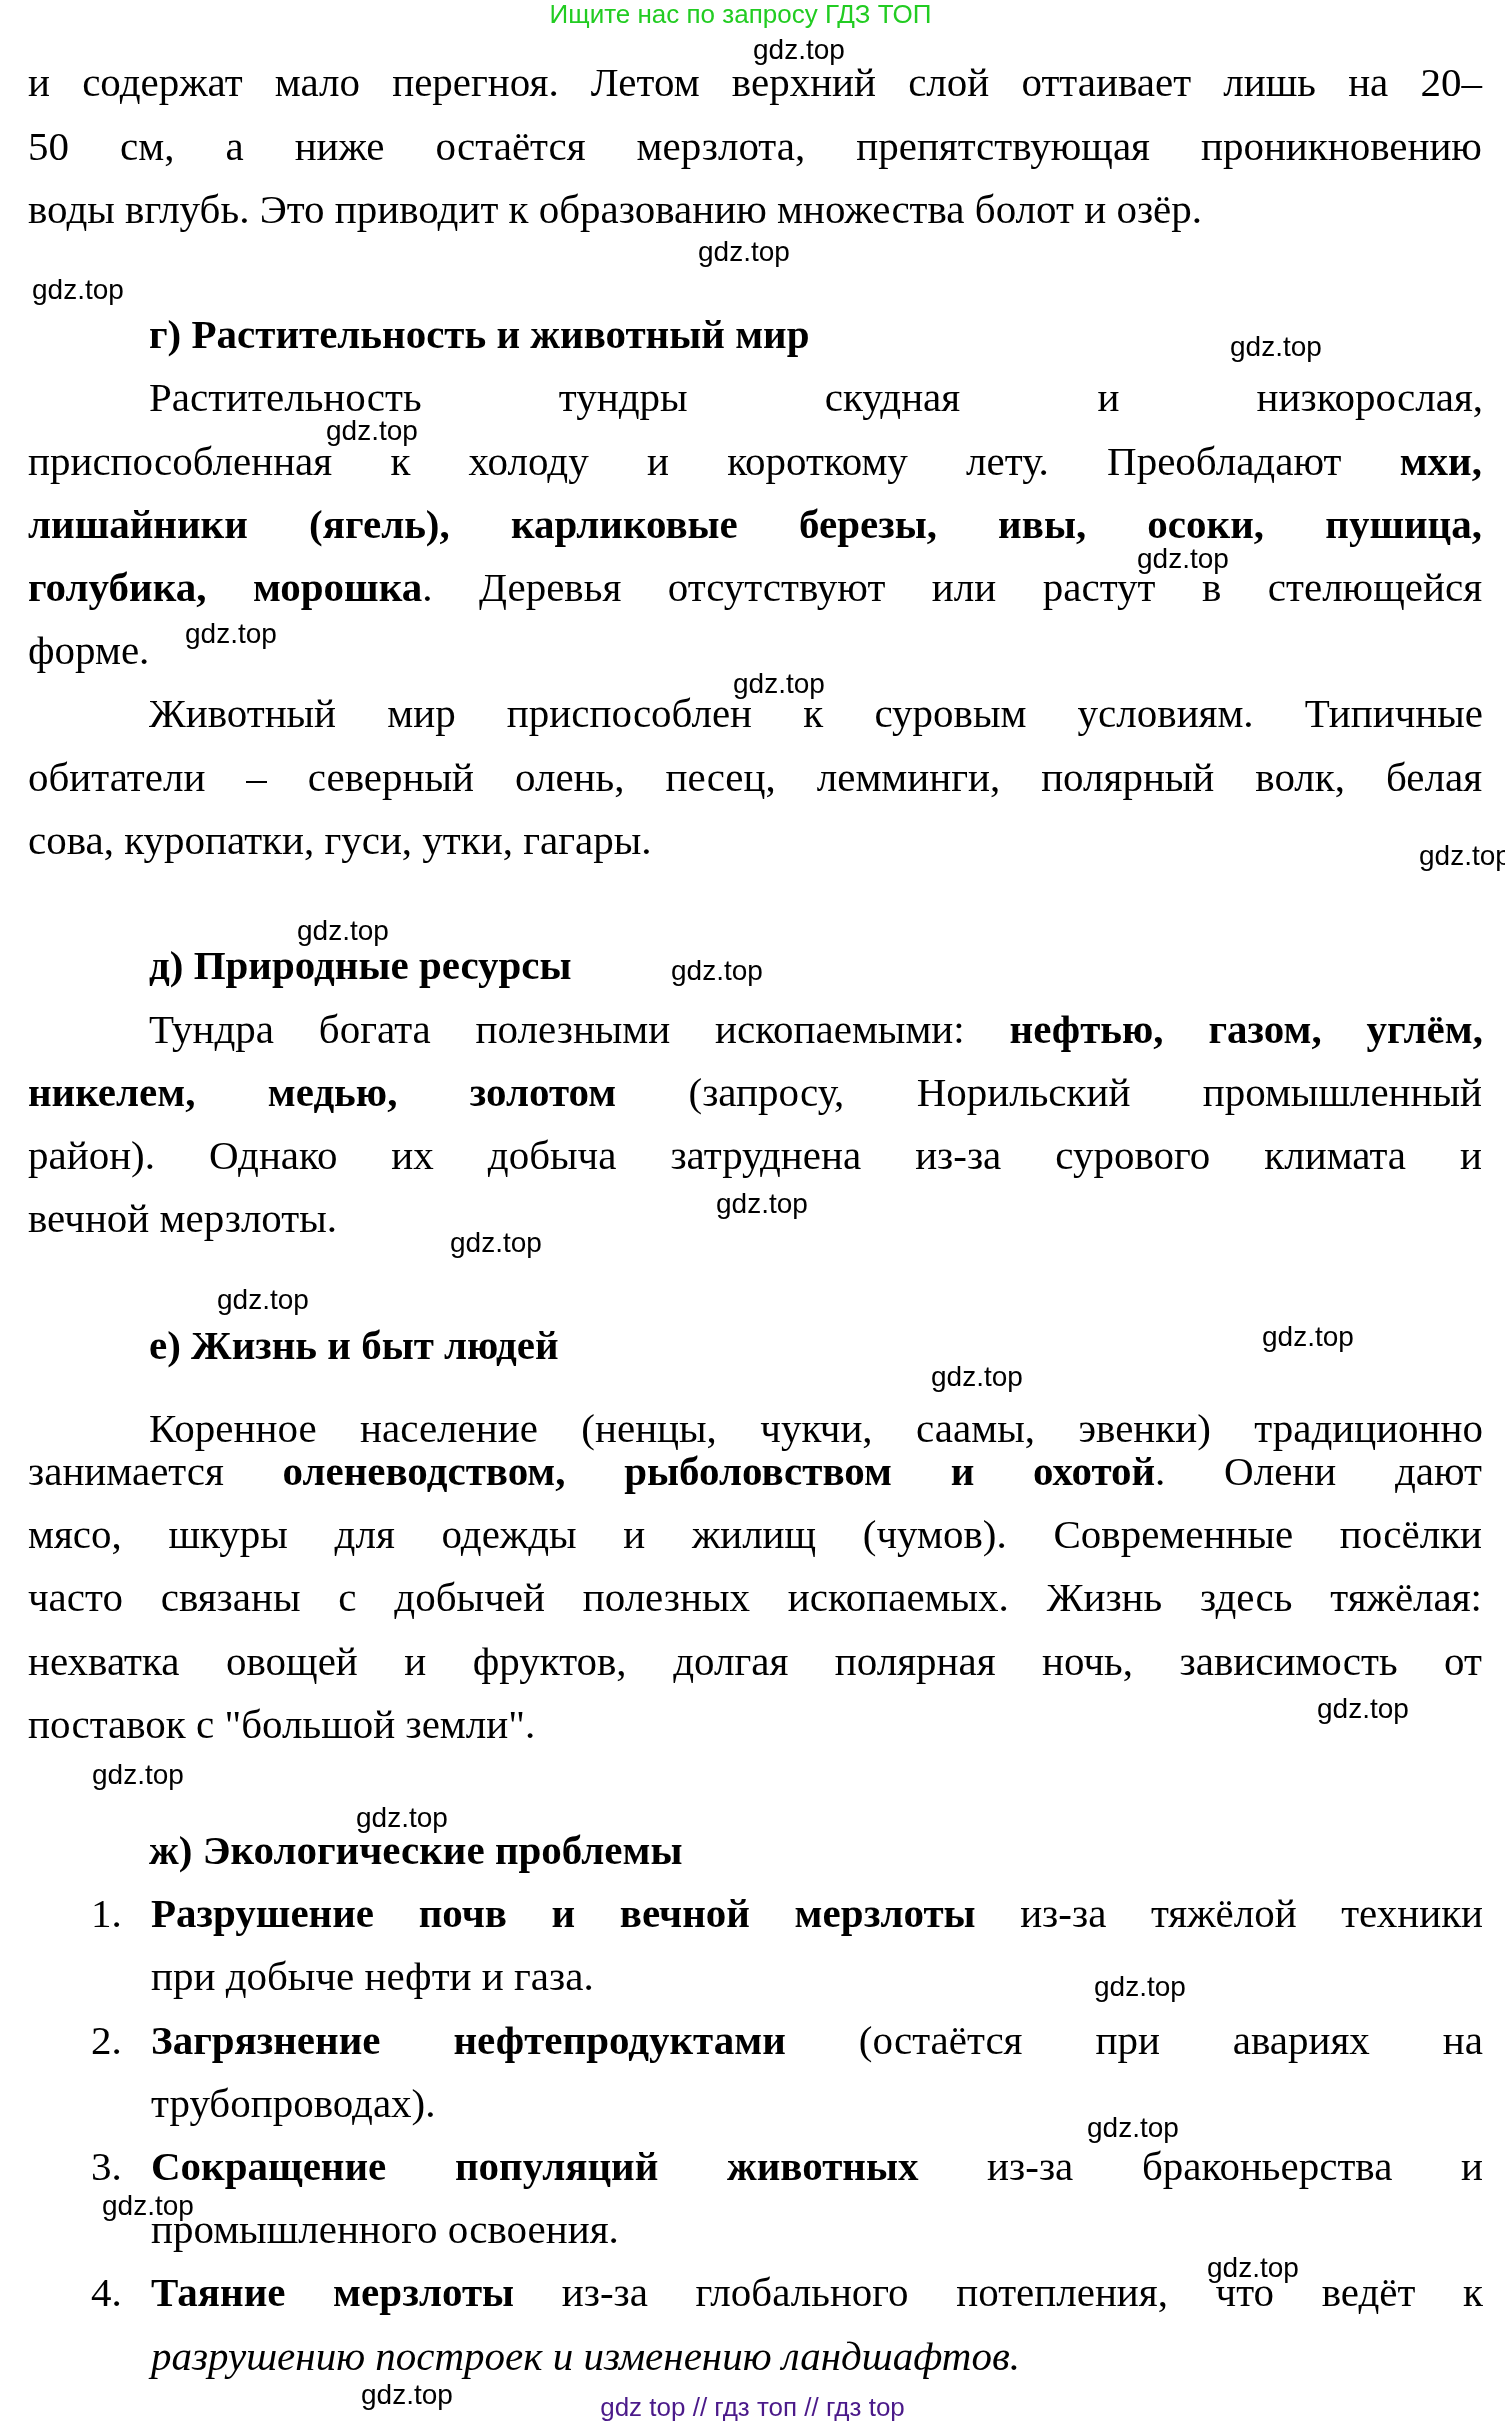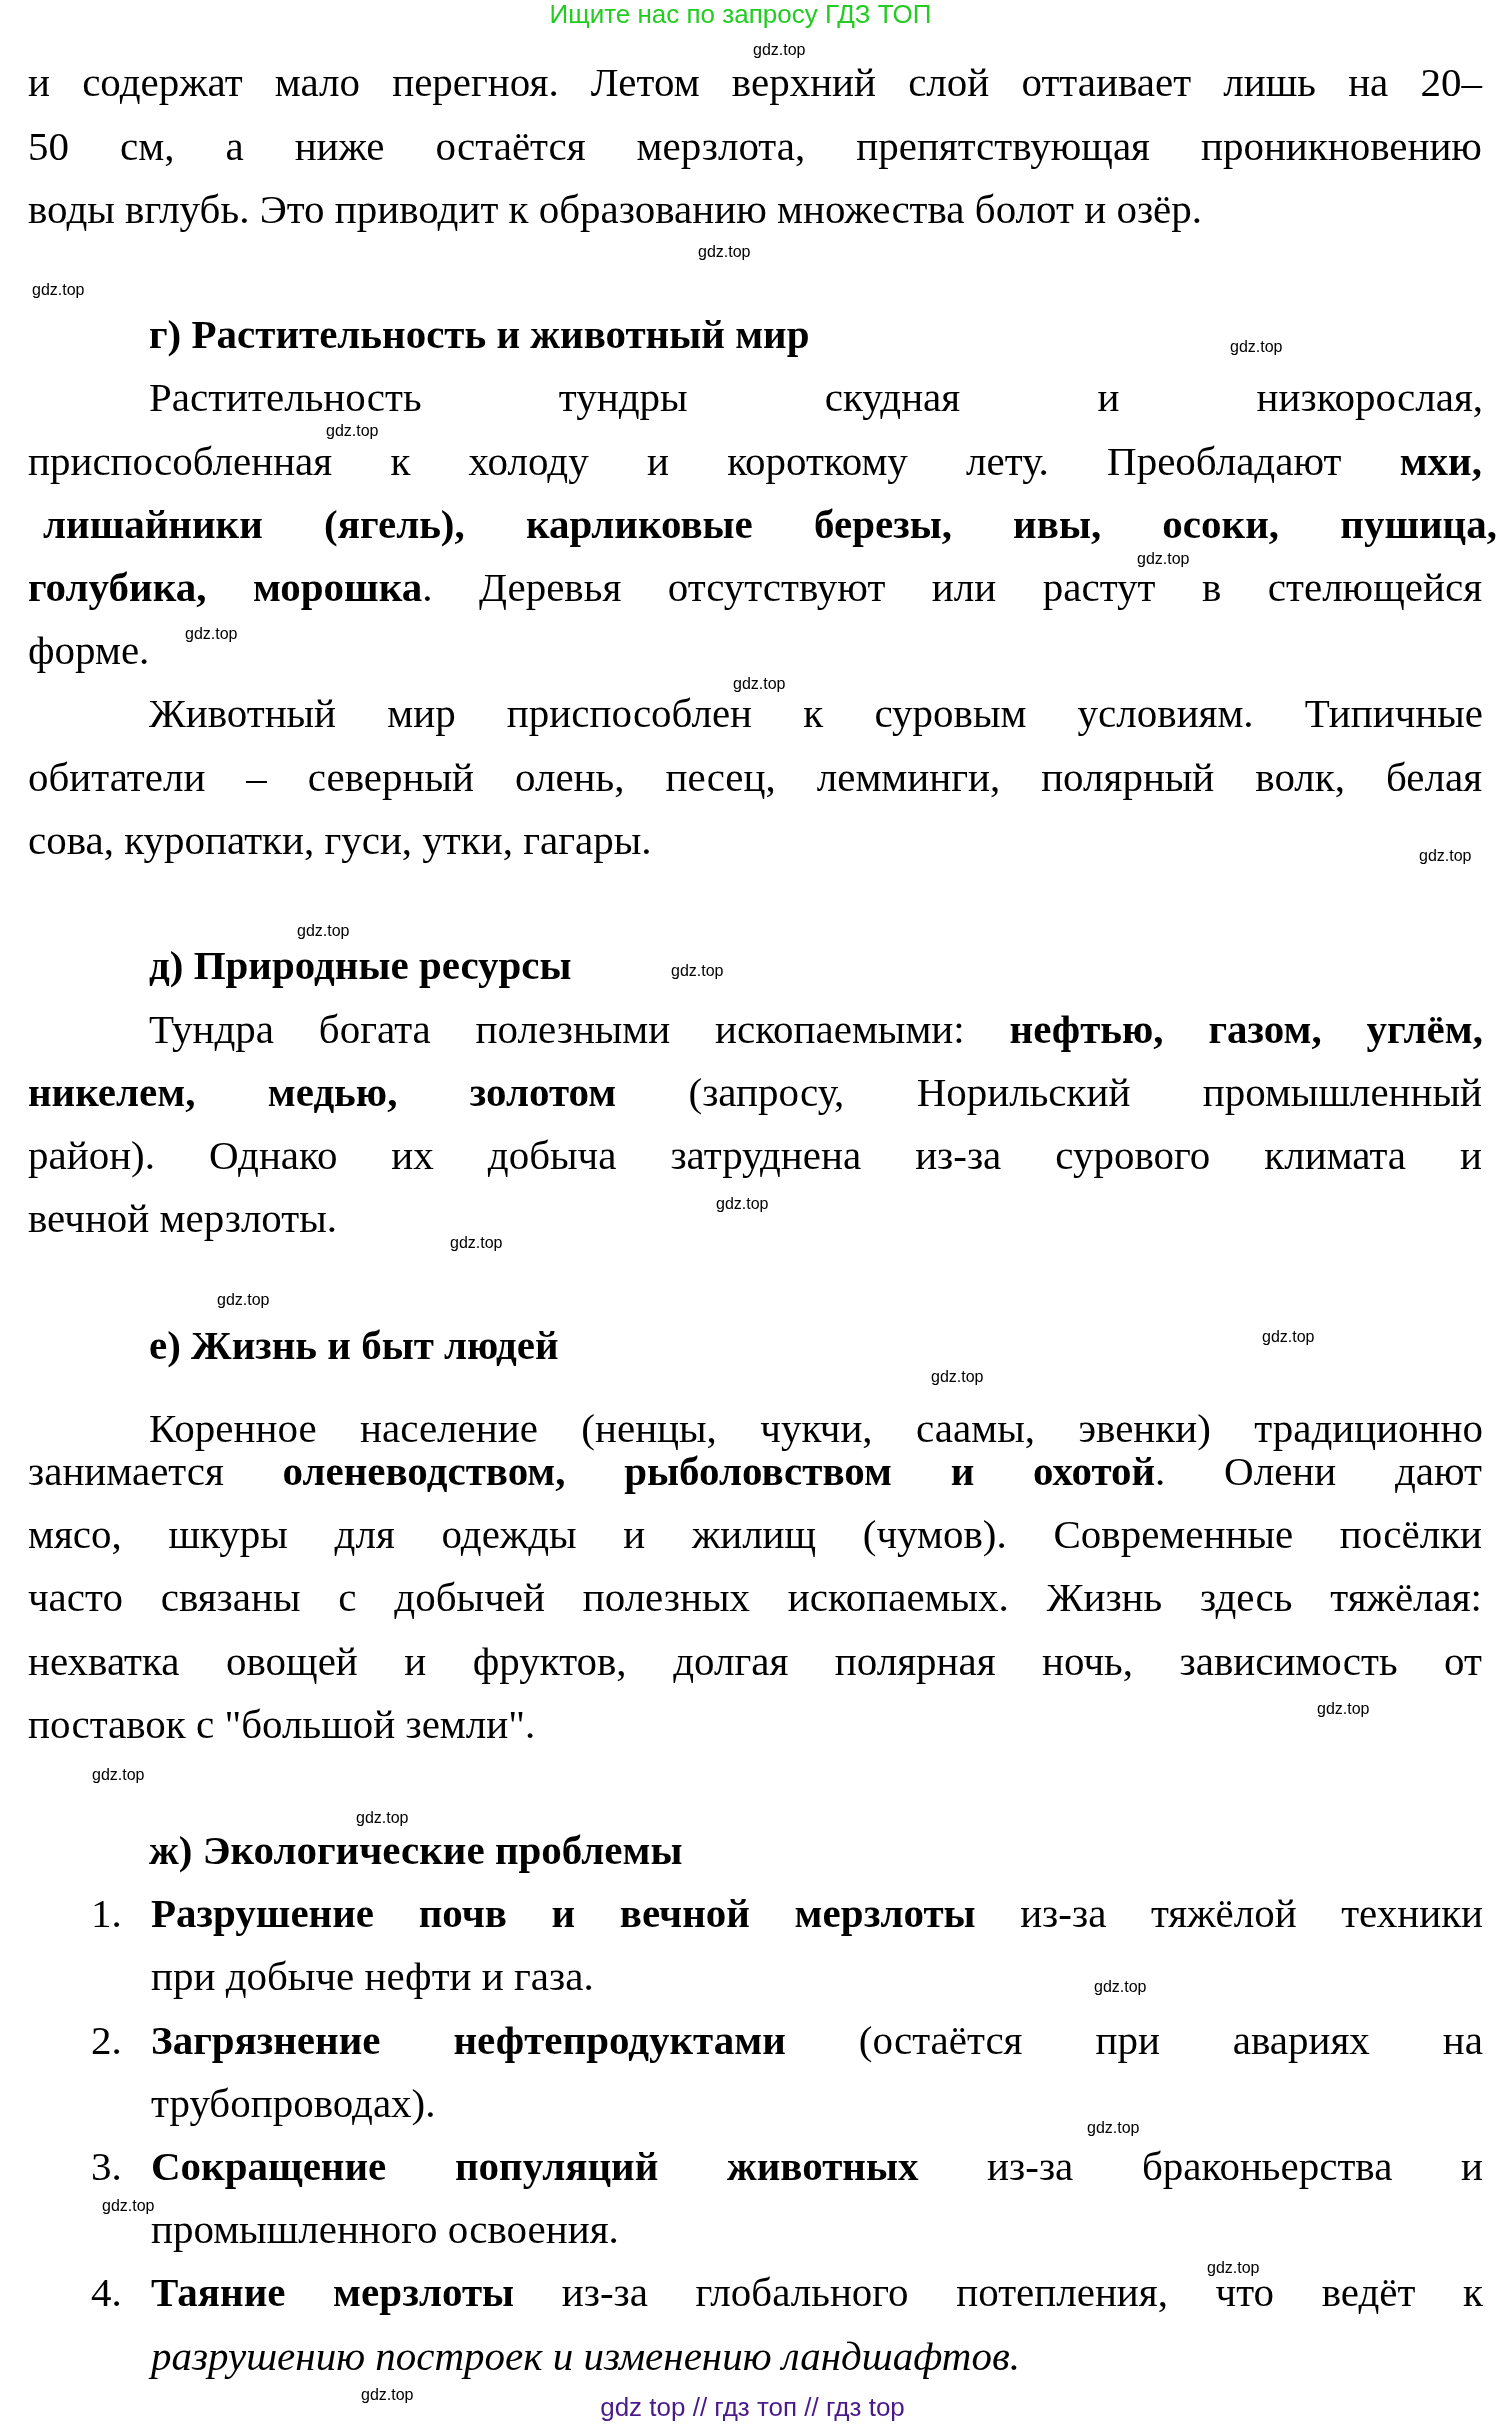--- a/index.html
+++ b/index.html
@@ -6,21 +6,21 @@
   body { width:1505px; height:2426px; position:relative; overflow:hidden; font-family:"Liberation Serif", serif; color:#000; }
   .banner { position:absolute; top:0; left:0; width:1481px; text-align:center; font-family:"Liberation Sans", sans-serif; font-size:26px; line-height:29px; }
   .footer { position:absolute; top:2408px; left:0; width:1505px; text-align:center; font-family:"Liberation Sans", sans-serif; font-size:26px; line-height:29px; transform:translateY(-14.6px); }
   .line { position:absolute; left:28px; width:1454px; font-size:41px; line-height:49px; white-space:nowrap; }
   .just { text-align:justify; text-align-last:justify; white-space:normal; }
   .indent { left:149px; width:1334px; }
   .heading { font-weight:bold; }
   .b { font-weight:bold; }
   .num { position:absolute; left:91px; font-size:41px; line-height:49px; }
   .item { left:151px; width:1332px; }
-  .wm { position:absolute; font-family:"Liberation Sans", sans-serif; font-size:16px; line-height:26px; color:#000; white-space:nowrap; }
+  .wm { position:absolute; font-family:"Liberation Sans", sans-serif; font-size:28px; line-height:26px; color:#000; white-space:nowrap; }
 </style>
 </head>
 <body>
 
 <div class="banner" style="color:#22cc22;">Ищите нас по запросу ГДЗ ТОП</div>
 
 <div class="wm" style="left:753px; top:37px;">gdz.top</div>
 <div class="wm" style="left:698px; top:239px;">gdz.top</div>
 <div class="wm" style="left:32px; top:277px;">gdz.top</div>
 <div class="wm" style="left:1230px; top:334px;">gdz.top</div>
@@ -47,21 +47,21 @@
 
 <div class="line just" style="top:58px;">и содержат мало перегноя. Летом верхний слой оттаивает лишь на 20–</div>
 <div class="line just" style="top:122px;">50 см, а ниже остаётся мерзлота, препятствующая проникновению</div>
 <div class="line" style="top:185px;">воды вглубь. Это приводит к образованию множества болот и озёр.</div>
 
 <div class="line indent heading" style="top:310px;">г) Растительность и животный мир</div>
 <div class="line indent just" style="top:373px;">Растительность тундры скудная и низкорослая,</div>
 <div class="line just" style="top:437px;">
   <span>приспособленная к холоду и короткому лету. Преобладают </span><span class="b">мхи,</span>
 </div>
-<div class="line just b" style="top:500px;margin-left:15px;">лишайники (ягель), карликовые березы, ивы, осоки, пушица,</div>
+<div class="line just b" style="top:500px;">лишайники (ягель), карликовые березы, ивы, осоки, пушица,</div>
 <div class="line just" style="top:563px;">
   <span class="b">голубика, морошка</span><span>. Деревья отсутствуют или растут в стелющейся</span>
 </div>
 <div class="line" style="top:626px;">форме.</div>
 
 <div class="line indent just" style="top:689px;">Животный мир приспособлен к суровым условиям. Типичные</div>
 <div class="line just" style="top:753px;">обитатели – северный олень, песец, лемминги, полярный волк, белая</div>
 <div class="line" style="top:816px;">сова, куропатки, гуси, утки, гагары.</div>
 
 <div class="line indent heading" style="top:941px;">д) Природные ресурсы</div>

